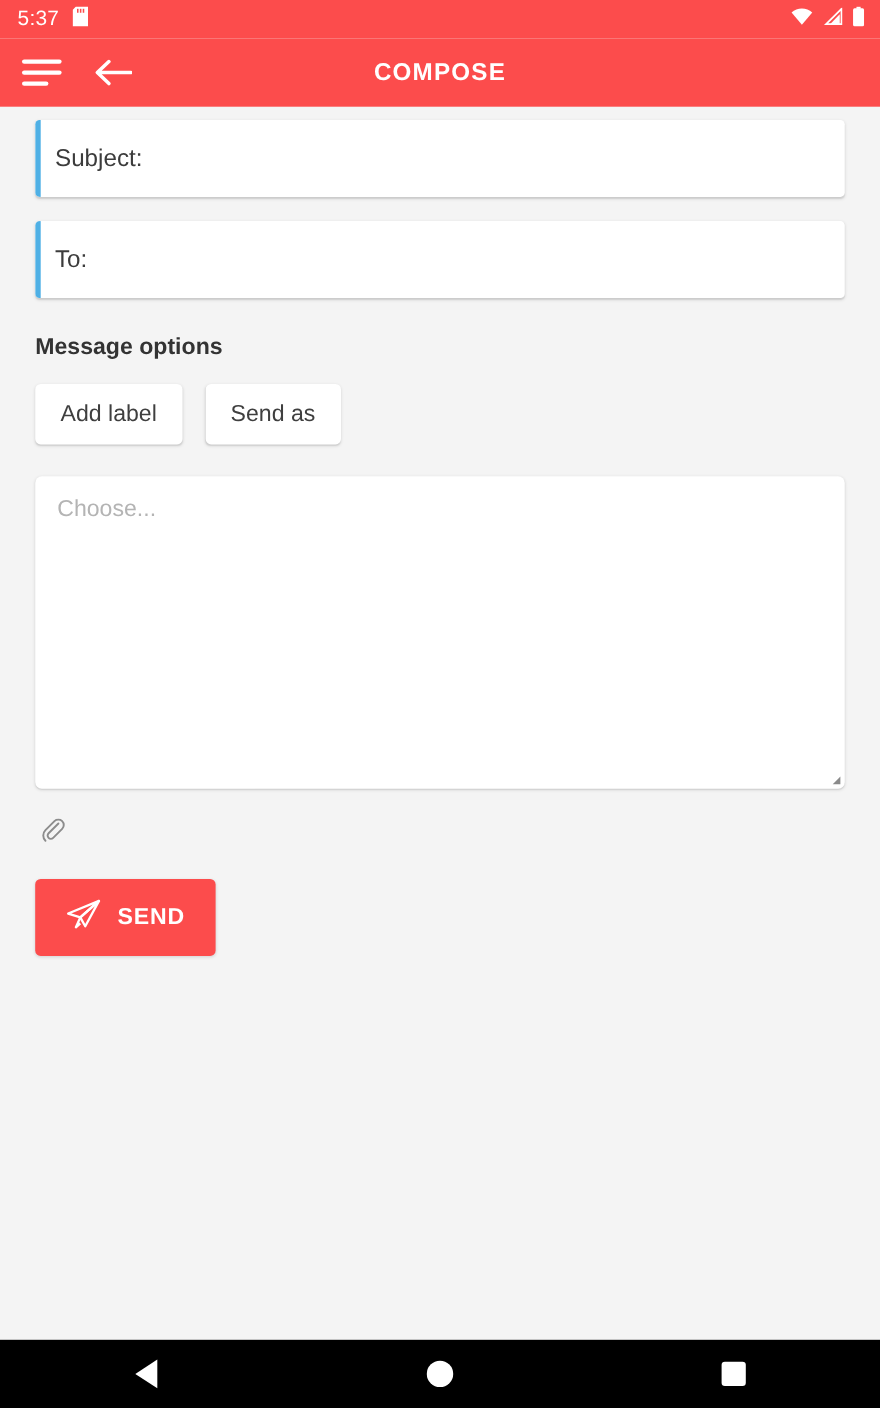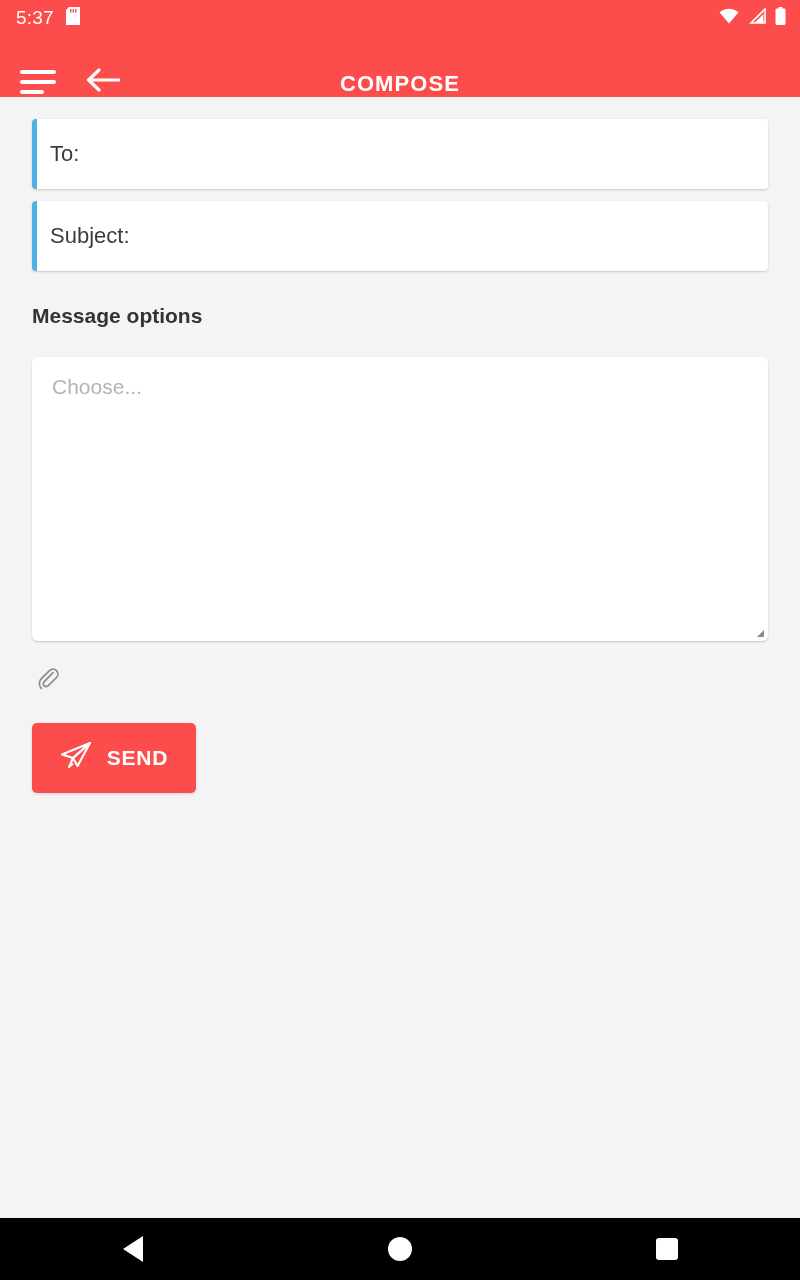--- a/index.html
+++ b/index.html
@@ -42,21 +42,21 @@
     display: flex;
     align-items: center;
     gap: 9px;
   }
 
   
   .app-bar {
     height: 62px;
     background: #FC4C4C;
     display: flex;
-    align-items: flex-end;
+    align-items: center;
     position: relative;
     padding: 0 18px;
   }
   .hamburger {
     width: 40px;
     height: 30px;
     display: flex;
     flex-direction: column;
     justify-content: center;
     gap: 6px;
@@ -302,30 +302,34 @@
   <div class="back-arrow">
     <svg width="34" height="26" viewBox="0 0 34 26">
       <path d="M33,13 L3,13 M13,3 L2.5,13 L13,23" fill="none" stroke="#ffffff" stroke-width="3.2" stroke-linecap="round" stroke-linejoin="round"></path>
     </svg>
   </div>
   <div class="app-title">COMPOSE</div>
 </div>
 
 <div class="content">
 
+  <div class="field-card subject-card">
+    <span class="field-label">Subject:</span>
+  </div>
+
   <div class="field-card to-card">
     <span class="field-label">To:</span>
   </div>
 
-  <div class="field-card subject-card">
-    <span class="field-label">Subject:</span>
-  </div>
-
   <div class="section-title">Message options</div>
 
+  <div class="options-row">
+    <div class="option-chip">Add label</div>
+    <div class="option-chip">Send as</div>
+  </div>
 
   <div class="message-box">
     <div class="message-placeholder">Choose...</div>
     <div class="resize-handle"></div>
   </div>
 
   <div class="attach-row">
     <div class="attach-btn">
       <svg width="26" height="26" viewBox="0 0 26 26">
         <path d="M18.6,7.2 L8.9,16.9 C7.6,18.2 7.6,20.2 8.9,21.4 C10.1,22.7 12.1,22.7 13.4,21.4 L22.3,12.5 C24.4,10.4 24.4,7.0 22.3,4.9 C20.2,2.8 16.8,2.8 14.7,4.9 L5.8,13.8 C2.9,16.7 2.9,21.4 5.8,24.3" fill="none" stroke="#8c8c8c" stroke-width="1.9" stroke-linecap="round" stroke-linejoin="round" transform="translate(0,-2) scale(0.92)"></path>

